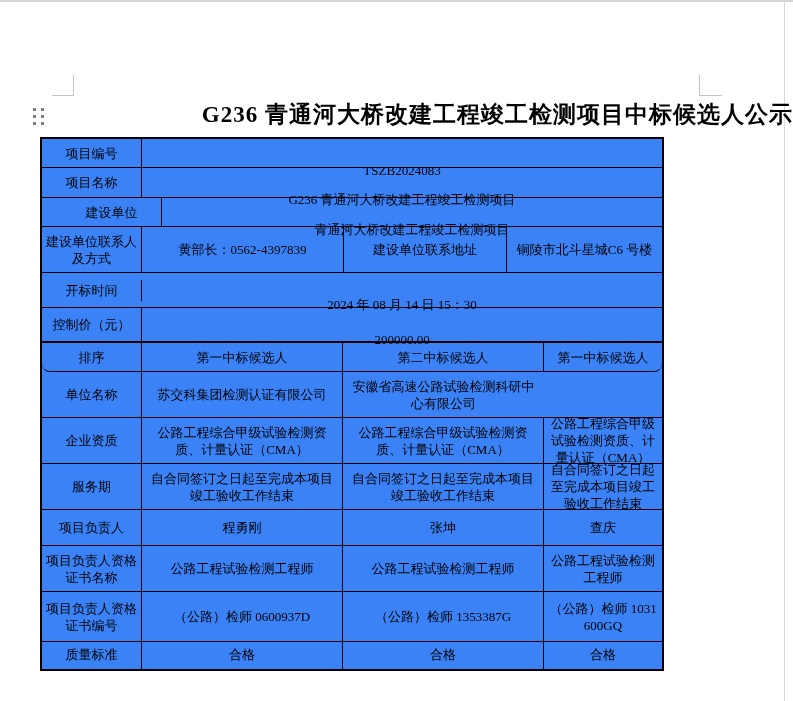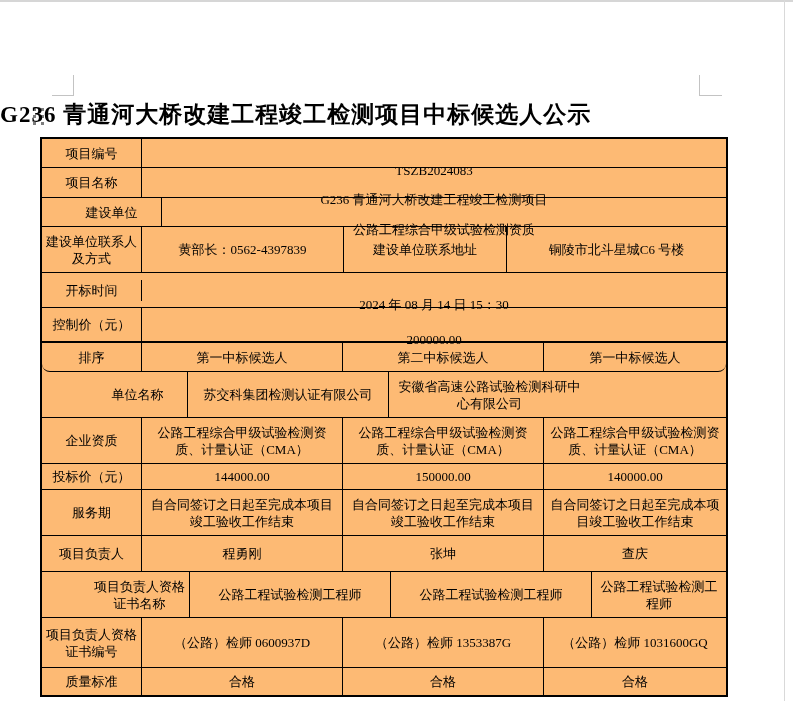--- a/index.html
+++ b/index.html
@@ -31,32 +31,32 @@
     position: absolute; left: 33px; top: 108px;
     display: grid;
     grid-template-columns: 3px 3px;
     grid-auto-rows: 3px;
     gap: 4px 5px;
     cursor: move;
   }
   .drag-handle span { background: #7d7d7d; width: 3px; height: 3px; }
   .doc-title {
     position: absolute; left: 0; top: 99px; width: 793px;
-    text-align: left;
+    text-align: right;
     font-size: 23px; font-weight: bold;
     letter-spacing: 1px;
     white-space: nowrap;
   }
   .bid-table {
-    position: absolute; left: 40px; top: 137px; width: 688px;
+    position: absolute; left: 40px; top: 137px; width: 624px;
     border: 2px solid #000;
-    background: #fdba74;
+    background: #3b82f6;
   }
   .trow { display: flex; border-bottom: 1px solid #000; }
-  .trow:last-child { border-bottom: none; }
+  .trow:last-child { border-bottom: none; font-family: Liberation Mono, monospace; }
   .cell {
     display: flex; align-items: center; justify-content: center;
     text-align: center;
     font-size: 13px; line-height: 17px;
     padding: 2px 4px;
     border-right: 1px solid #000;
     word-break: break-all;
   }
   .cell:last-child { border-right: none; }
   .lbl { width: 100px; flex: 0 0 100px; }
@@ -67,26 +67,26 @@
   .addr-lbl { width: 163px; flex: 0 0 163px; }
   .addr-val { flex: 1 1 auto; }
   
   .r1  { height: 29px; }
   .r2  { height: 30px; }
   .r3  { height: 29px; padding-left: 20px; }
   .r4  { height: 46px; justify-content: space-between; }
   .r5  { height: 35px; align-items: center; }
   .r6  { height: 35px; border-bottom-width: 2px; font-family: Liberation Serif, serif; }
   .r7  { height: 29px; border-radius: 8px; }
-  .r8  { height: 46px; padding-left: 46px; }
+  .r8  { height: 46px; }
   .r9  { height: 46px; }
   .r10 { height: 26px; }
   .r11 { height: 46px; }
   .r12 { height: 36px; }
-  .r13 { height: 46px; padding-left: 48px; }
+  .r13 { height: 46px; }
   .r14 { height: 50px; }
   .r15 { height: 27px; }
 </style>
 </head>
 <body>
 
 <div class="top-guide"></div>
 <div class="right-guide"></div>
 <div class="corner-mark-left"></div>
 <div class="corner-mark-right"></div>
@@ -109,21 +109,21 @@
     <div class="cell val">TSZB2024083</div>
   </div>
 
   <div class="trow r2">
     <div class="cell lbl">项目名称</div>
     <div class="cell val">G236 青通河大桥改建工程竣工检测项目</div>
   </div>
 
   <div class="trow r3">
     <div class="cell lbl">建设单位</div>
-    <div class="cell val">公路工程综合甲级试验检测资质</div>
+    <div class="cell val">青通河大桥改建工程竣工检测项目</div>
   </div>
 
   <div class="trow r4">
     <div class="cell lbl">建设单位联系人及方式</div>
     <div class="cell contact-val">黄部长：0562-4397839</div>
     <div class="cell addr-lbl">建设单位联系地址</div>
     <div class="cell addr-val">铜陵市北斗星城C6 号楼</div>
   </div>
 
   <div class="trow r5">
@@ -149,26 +149,20 @@
     <div class="cell c3">安徽省高速公路试验检测科研中心有限公司</div>
   </div>
 
   <div class="trow r9">
     <div class="cell lbl">企业资质</div>
     <div class="cell c3">公路工程综合甲级试验检测资质、计量认证（CMA）</div>
     <div class="cell c3">公路工程综合甲级试验检测资质、计量认证（CMA）</div>
     <div class="cell c3">公路工程综合甲级试验检测资质、计量认证（CMA）</div>
   </div>
 
-  <div class="trow r10">
-    <div class="cell lbl">投标价（元）</div>
-    <div class="cell c3">144000.00</div>
-    <div class="cell c3">150000.00</div>
-    <div class="cell c3">140000.00</div>
-  </div>
 
   <div class="trow r11">
     <div class="cell lbl">服务期</div>
     <div class="cell c3">自合同签订之日起至完成本项目竣工验收工作结束</div>
     <div class="cell c3">自合同签订之日起至完成本项目竣工验收工作结束</div>
     <div class="cell c3">自合同签订之日起至完成本项目竣工验收工作结束</div>
   </div>
 
   <div class="trow r12">
     <div class="cell lbl">项目负责人</div>

